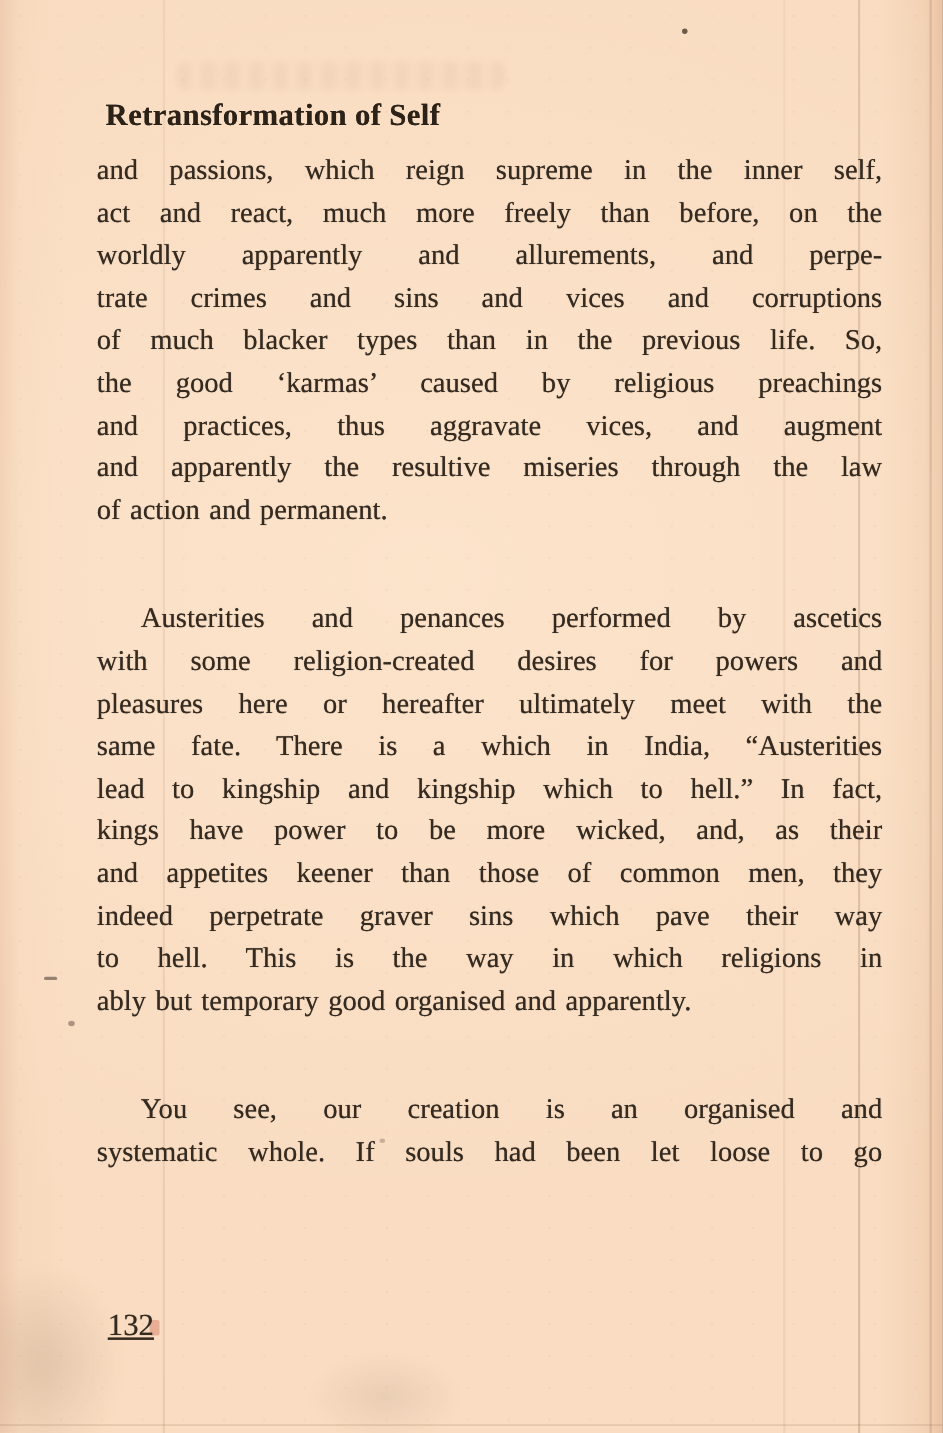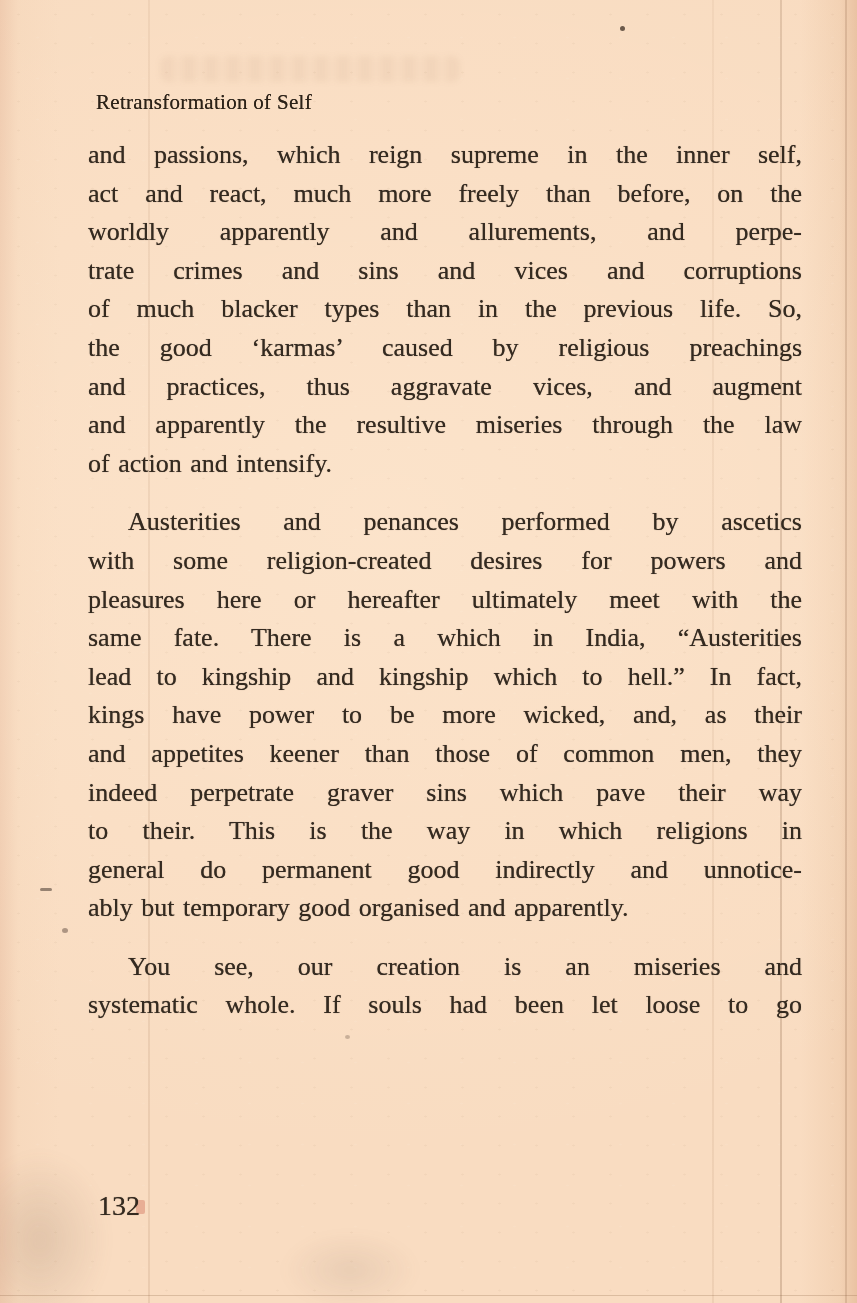--- a/index.html
+++ b/index.html
@@ -47,39 +47,40 @@
   }
   .speck{position:absolute;border-radius:50%;pointer-events:none;}
   .sp1{left:620px;top:26px;width:5px;height:5px;background:rgba(60,45,35,.75);}
   .sp2{left:40px;top:888px;width:12px;height:3px;border-radius:2px;background:rgba(70,55,45,.55);}
   .sp3{left:62px;top:928px;width:6px;height:5px;background:rgba(80,60,50,.45);}
   .sp4{left:136px;top:1200px;width:9px;height:14px;background:rgba(200,90,70,.35);border-radius:2px;}
   .sp5{left:345px;top:1035px;width:5px;height:4px;background:rgba(90,70,55,.30);}
 
   .running-head{
     position:absolute;left:96px;top:90px;
-    font-size:21px;font-weight:normal;color:#2c2218;
+    font-size:28px;font-weight:bold;color:#2c2218;
     letter-spacing:.3px;
     text-shadow:0 0 .6px rgba(44,34,24,.8);
   }
   .body-text{
     position:absolute;left:88px;top:136px;width:714px;
     font-size:26px;line-height:38.6px;
     text-shadow:0 0 .7px rgba(52,42,32,.75);
     word-spacing:2px;
   }
   .para{margin:0 0 0 0;}
-  .para + .para{margin-top:20px;}
+  .para + .para{margin-top:60px;}
   .line{text-align:justify;text-align-last:justify;}
   .line.no-j{text-align-last:left;}
   .para.indent .line:first-child{text-indent:40px;}
   .folio{
     position:absolute;left:98px;top:1190px;
     font-size:28px;color:#342a20;
     text-shadow:0 0 .7px rgba(52,42,32,.75);
+    text-decoration:underline;
   }
 </style>
 </head>
 <body>
 
 <div class="page">
   <div class="grain"></div>
   <div class="bleed"></div>
   <div class="crease c1"></div>
   <div class="crease c2"></div>
@@ -99,35 +100,34 @@
   <div class="body-text">
       <div class="para">
         <div class="line">and passions, which reign supreme in the inner self,</div>
         <div class="line">act and react, much more freely than before, on the</div>
         <div class="line">worldly apparently and allurements, and perpe-</div>
         <div class="line">trate crimes and sins and vices and corruptions</div>
         <div class="line">of much blacker types than in the previous life. So,</div>
         <div class="line">the good ‘karmas’ caused by religious preachings</div>
         <div class="line">and practices, thus aggravate vices, and augment</div>
         <div class="line">and apparently the resultive miseries through the law</div>
-        <div class="line no-j">of action and intensify.</div>
+        <div class="line no-j">of action and permanent.</div>
       </div>
       <div class="para indent">
         <div class="line">Austerities and penances performed by ascetics</div>
         <div class="line">with some religion-created desires for powers and</div>
         <div class="line">pleasures here or hereafter ultimately meet with the</div>
         <div class="line">same fate. There is a which in India, “Austerities</div>
         <div class="line">lead to kingship and kingship which to hell.” In fact,</div>
         <div class="line">kings have power to be more wicked, and, as their</div>
         <div class="line">and appetites keener than those of common men, they</div>
         <div class="line">indeed perpetrate graver sins which pave their way</div>
-        <div class="line">to their. This is the way in which religions in</div>
-        <div class="line">general do permanent good indirectly and unnotice-</div>
+        <div class="line">to hell. This is the way in which religions in</div>
         <div class="line no-j">ably but temporary good organised and apparently.</div>
       </div>
       <div class="para indent">
-        <div class="line">You see, our creation is an miseries and</div>
+        <div class="line">You see, our creation is an organised and</div>
         <div class="line">systematic whole. If souls had been let loose to go</div>
       </div>
     </div>
 
   <div class="folio">132</div>
 </div>
 
 </body></html>

